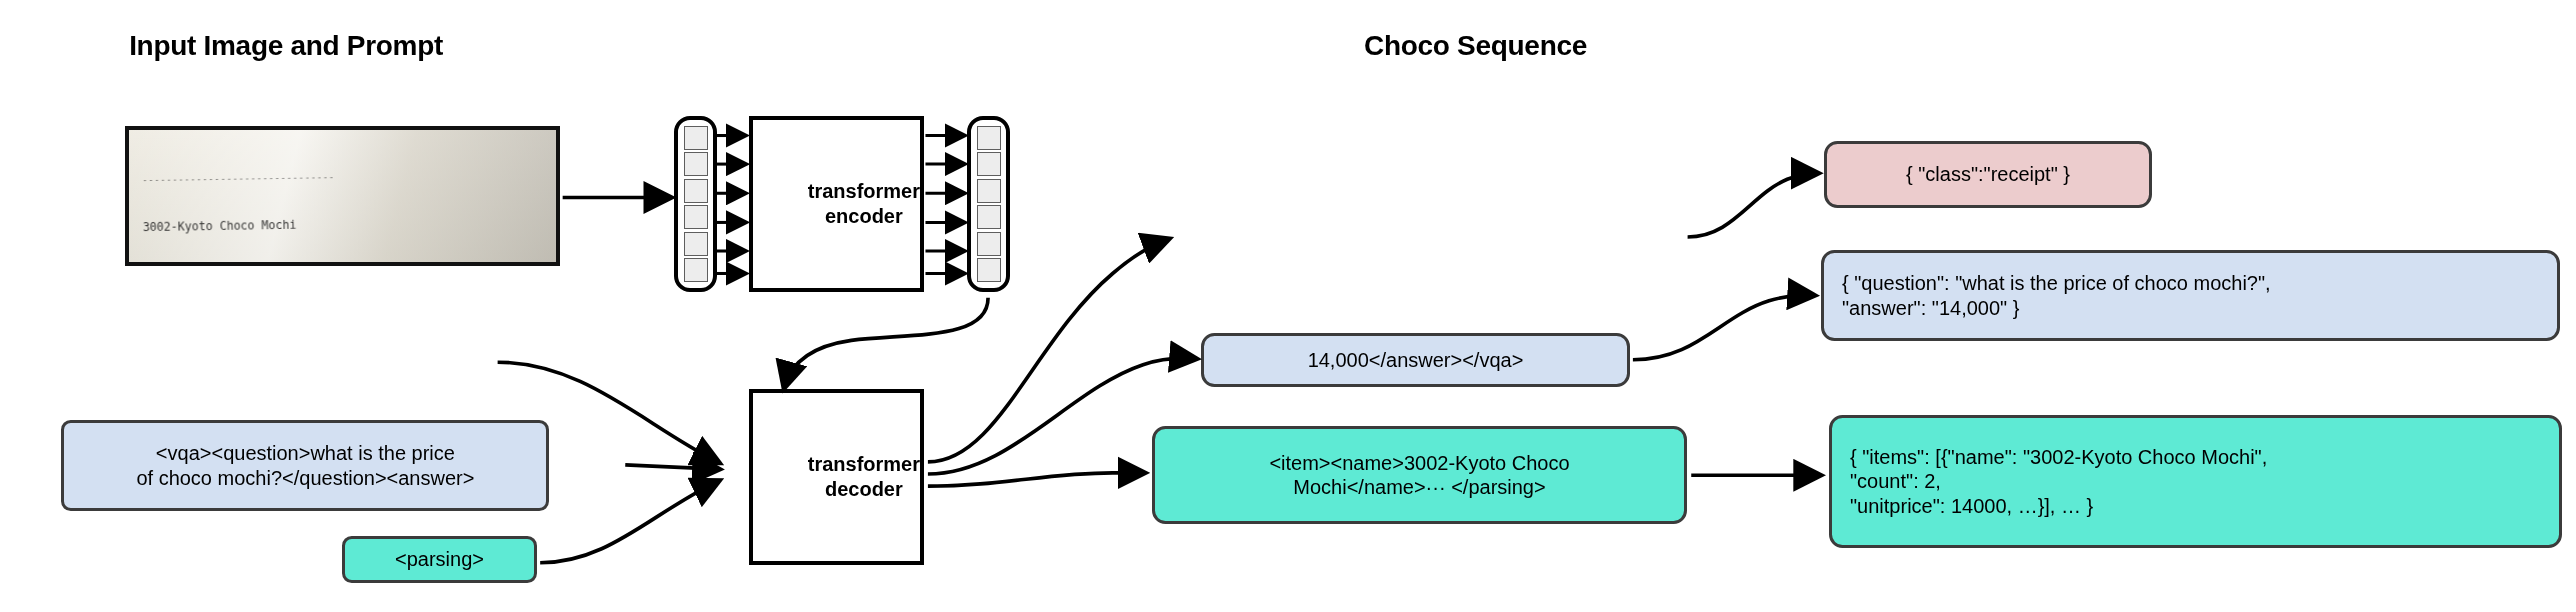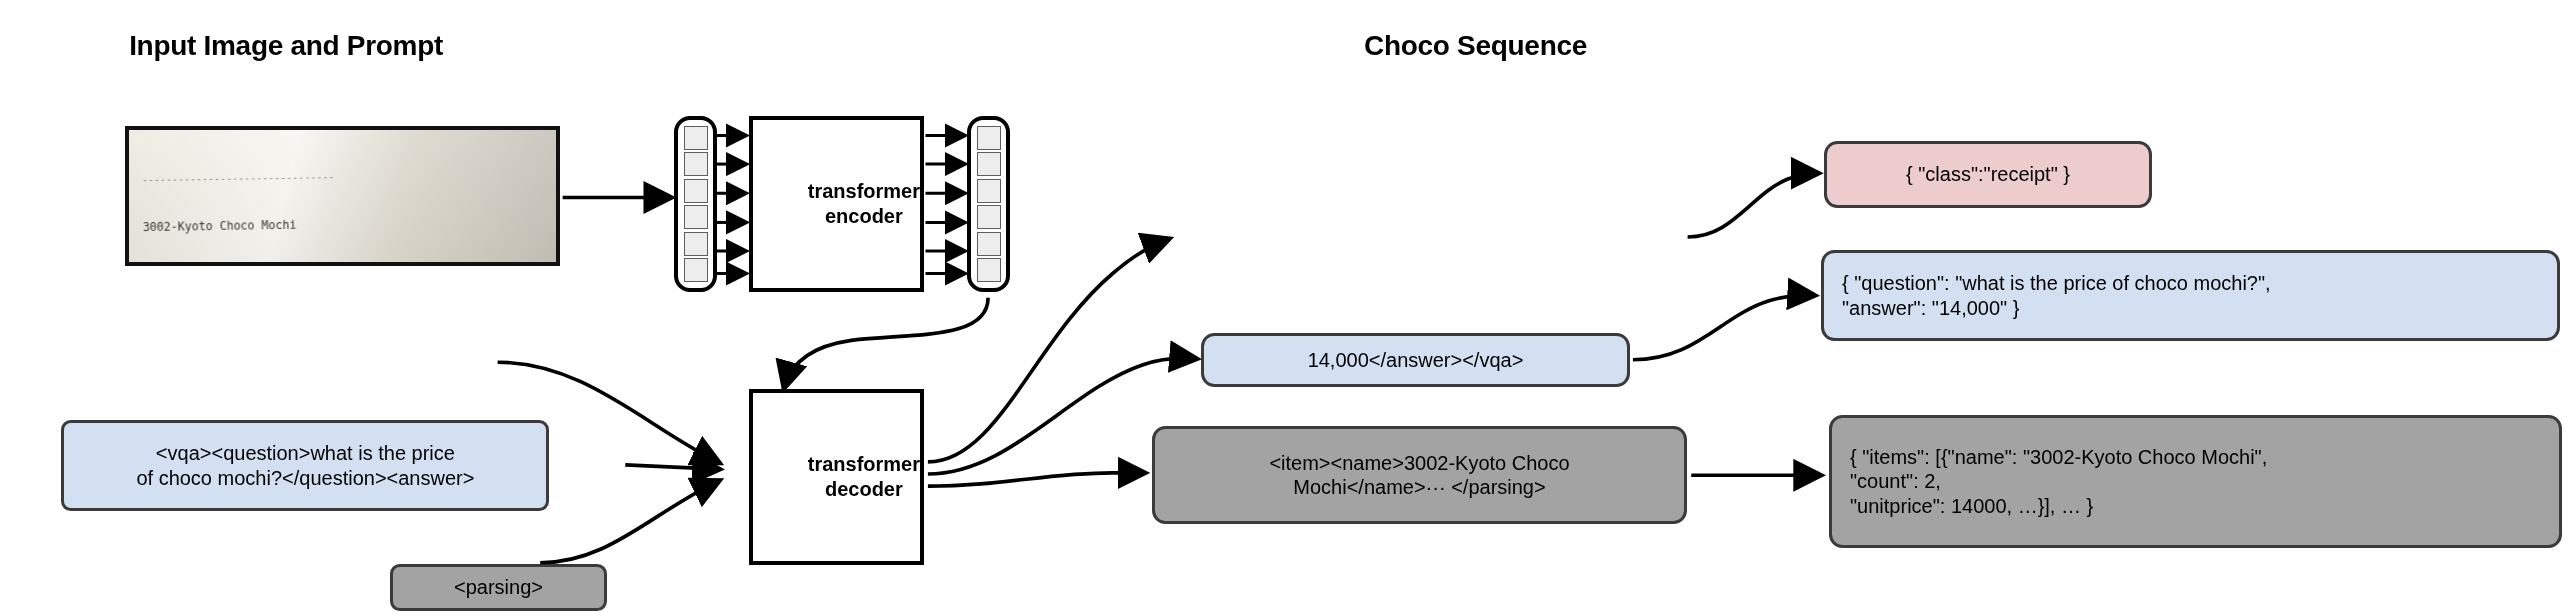--- a/index.html
+++ b/index.html
@@ -79,21 +79,21 @@
     justify-content: center;
     text-align: center;
     font-size: 20px;
     color: #000000;
     line-height: 1.22;
     padding: 3.6px 8.5px;
     white-space: pre-line;
   }
   .tagbox.pink  { background: #eccccd; }
   .tagbox.blue  { background: #d3e0f2; }
-  .tagbox.green { background: #a3a3a3; }
+  .tagbox.green { background: #5eead4; }
   .tagbox.bigr  { border-radius: 13.4px; }
 
   
   .model-block {
     position: absolute;
     border: 4.3px solid #000000;
     background: #ffffff;
     display: flex;
     align-items: center;
     justify-content: flex-end;
@@ -158,21 +158,21 @@
       
     </div>
   </div>
 
 
   <div class="tagbox blue" style="left:13.4px; top:420px; width:488px; height:91px;margin-left:48px;">
     <span>&lt;vqa&gt;&lt;question&gt;what is the price
 of choco mochi?&lt;/question&gt;&lt;answer&gt;</span>
   </div>
 
-  <div class="tagbox green" style="left:342px; top:564px; width:217px; height:47px;margin-left:48px;">
+  <div class="tagbox green" style="left:342px; top:536px; width:195px; height:47px;">
     <span>&lt;parsing&gt;</span>
   </div>
 
   <div class="token-strip" style="left:674px; top:116px; width:43px; height:176px;">
     <div class="token-sq"></div>
     <div class="token-sq"></div>
     <div class="token-sq"></div>
     <div class="token-sq"></div>
     <div class="token-sq"></div>
     <div class="token-sq"></div>

